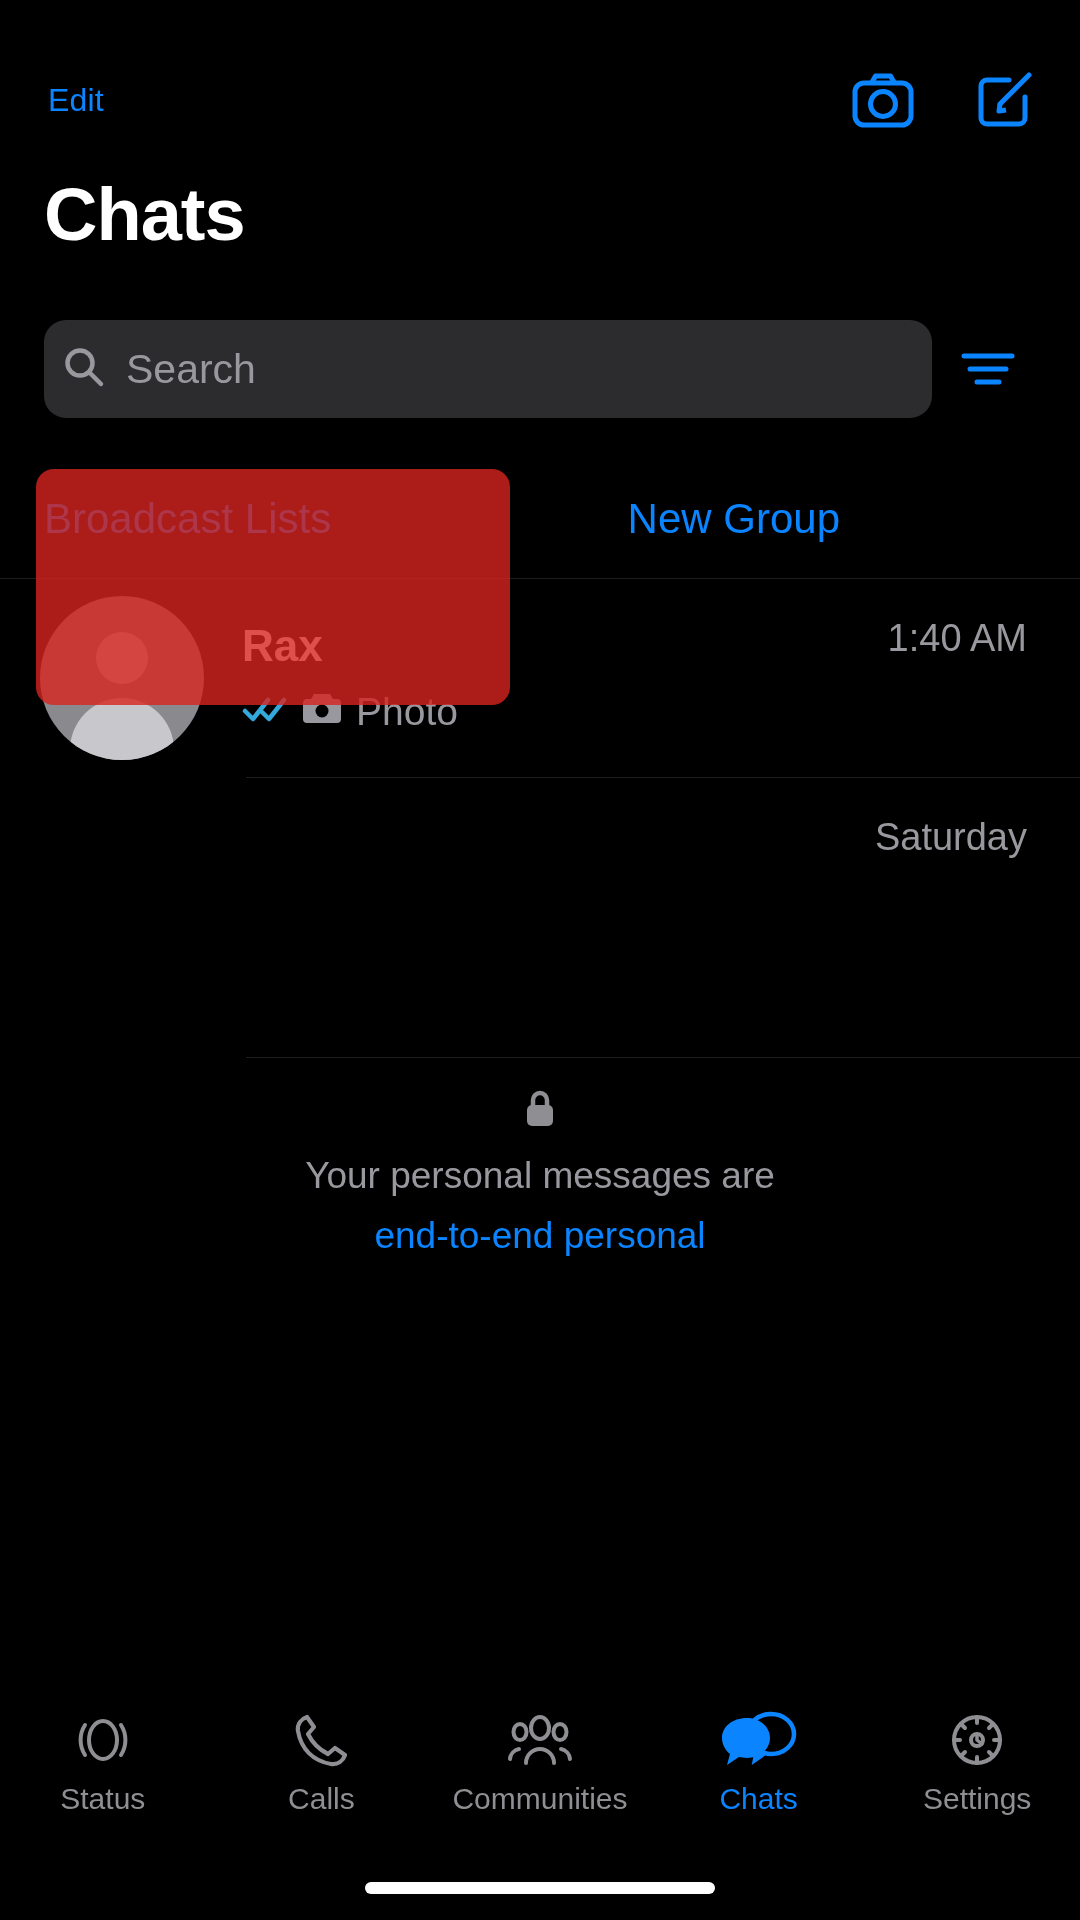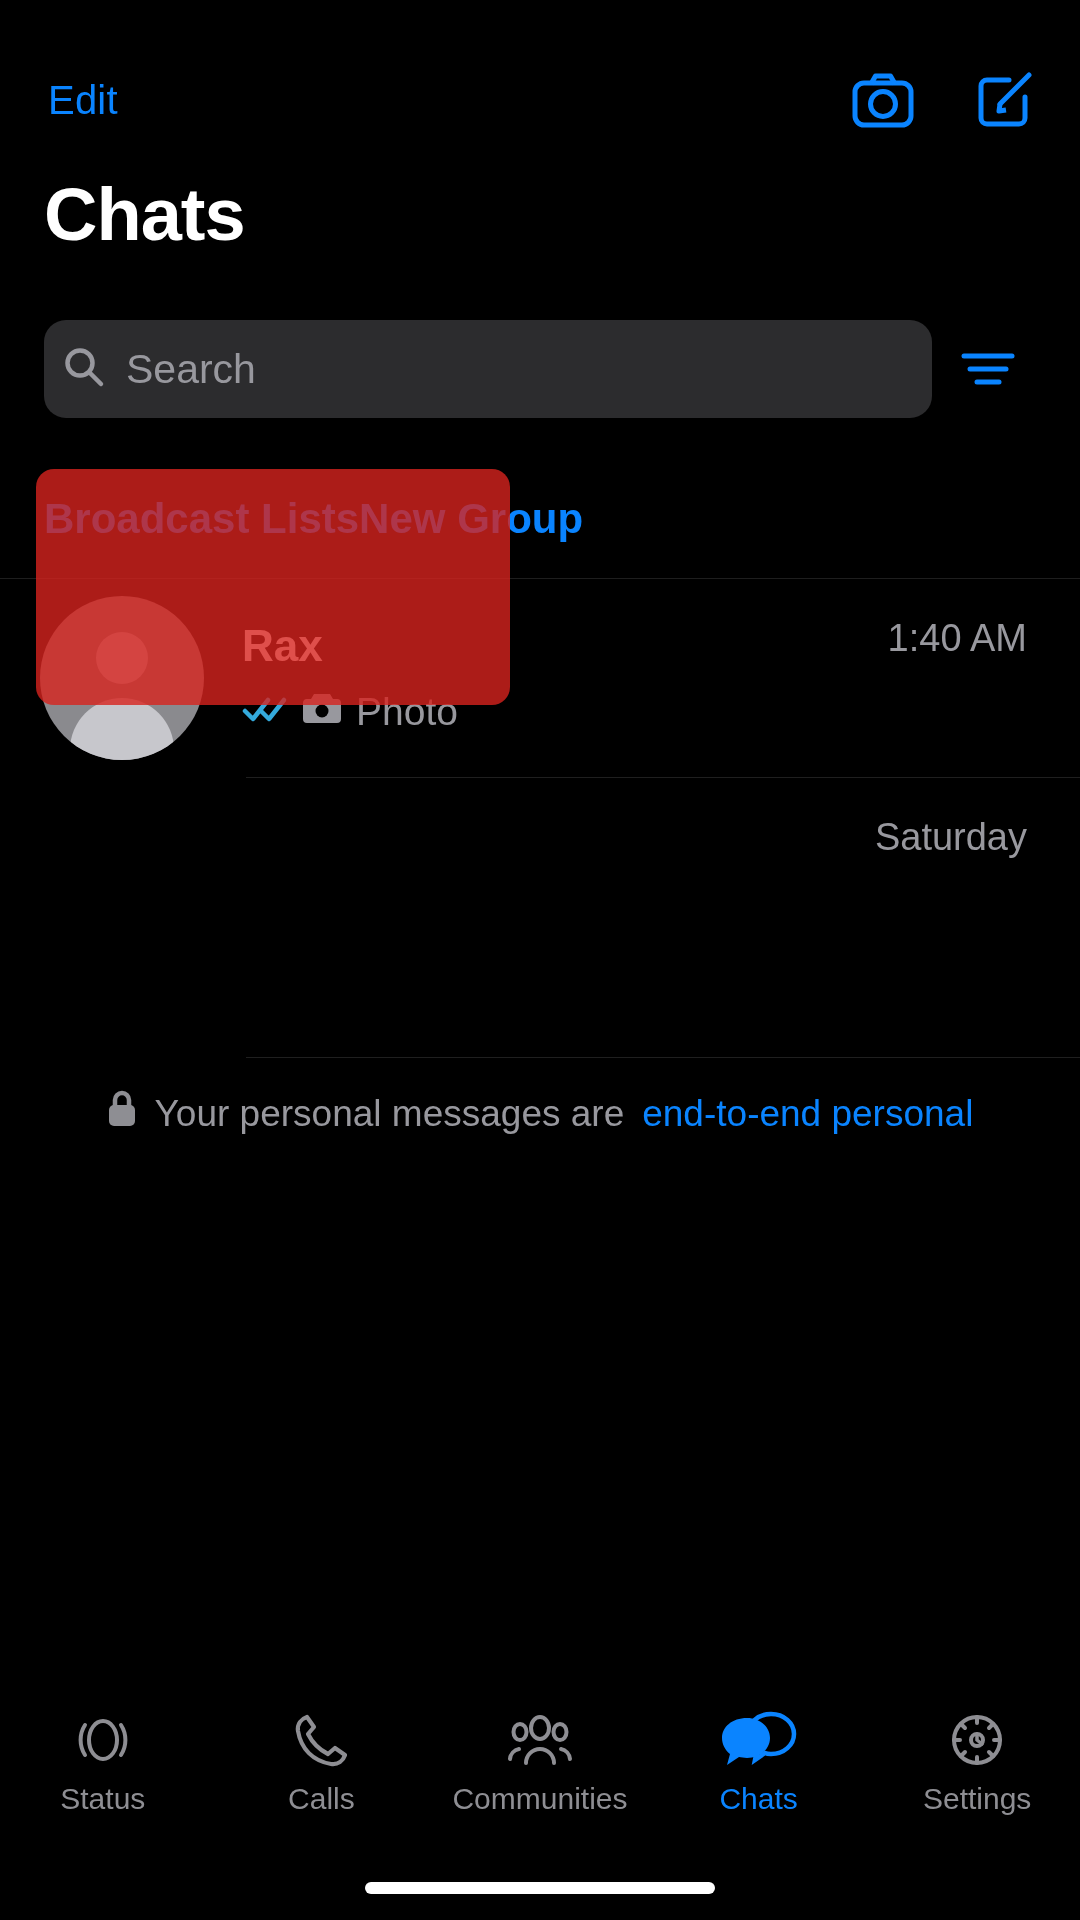--- a/index.html
+++ b/index.html
@@ -12,21 +12,21 @@
   }
   .screen { position:relative; width:1080px; height:1920px; background:#000; }
 
   
   .topbar {
     position:absolute; top:55px; left:0; width:1080px; height:90px;
     display:flex; align-items:center; justify-content:space-between;
     padding:0 46px 0 48px;
   }
   .edit-btn {
-    color:#0a84ff; font-size:40px; letter-spacing:0.2px; line-height:1;
+    color:#0a84ff; font-size:32px; letter-spacing:0.2px; line-height:1;
   }
   .top-actions { display:flex; align-items:center; gap:62px; }
   .icon-btn { display:flex; align-items:center; justify-content:center; }
 
   
   .page-title {
     position:absolute; top:178px; left:44px;
     color:#ffffff; font-size:74px; font-weight:bold; letter-spacing:-1px;
     line-height:1;
   }
@@ -41,23 +41,22 @@
     display:flex; align-items:center; padding:0 18px; gap:20px;
   }
   .search-placeholder {
     color:#98989e; font-size:41px; line-height:1;
   }
   .filter-btn { flex:0 0 auto; display:flex; align-items:center; justify-content:center; width:60px; height:60px; }
 
   
   .links-row {
     position:absolute; top:498px; left:0; width:884px;
-    display:flex; align-items:center; 
+    display:flex; align-items:center; justify-content:space-between;
     padding:0 44px;
-    font-weight:bold;
   }
   .link-blue { color:#0a84ff; font-size:42px; line-height:1; }
 
   
   .chat-list { position:absolute; top:578px; left:0; width:1080px; }
   .hr { height:1px; background:#1e1e1e; margin-left:0; width:1080px; }
   .hr-inset { height:1px; background:#1f1f1f; margin-left:246px; width:834px; }
 
   .chat-row {
     position:relative; height:198px; width:1080px;
@@ -94,21 +93,21 @@
     border-radius:18px; pointer-events:none;
   }
 
   
   .enc-divider {
     position:absolute; top:1057px; left:246px; width:834px; height:1px; background:#1f1f1f;
   }
   .enc-note {
     position:absolute; top:1090px; left:0; width:1080px;
     display:flex; align-items:center; justify-content:center; gap:18px;
-    color:#98989e; font-size:37px;
+    color:#98989e; font-size:37px;flex-direction:column;
   }
   .enc-link { color:#0a84ff; }
 
   
   .tabbar {
     position:absolute; bottom:72px; left:0; width:1080px; height:150px;
     display:flex; align-items:flex-start; justify-content:space-around;
     padding-top:10px;
     gap:13px;
   }

